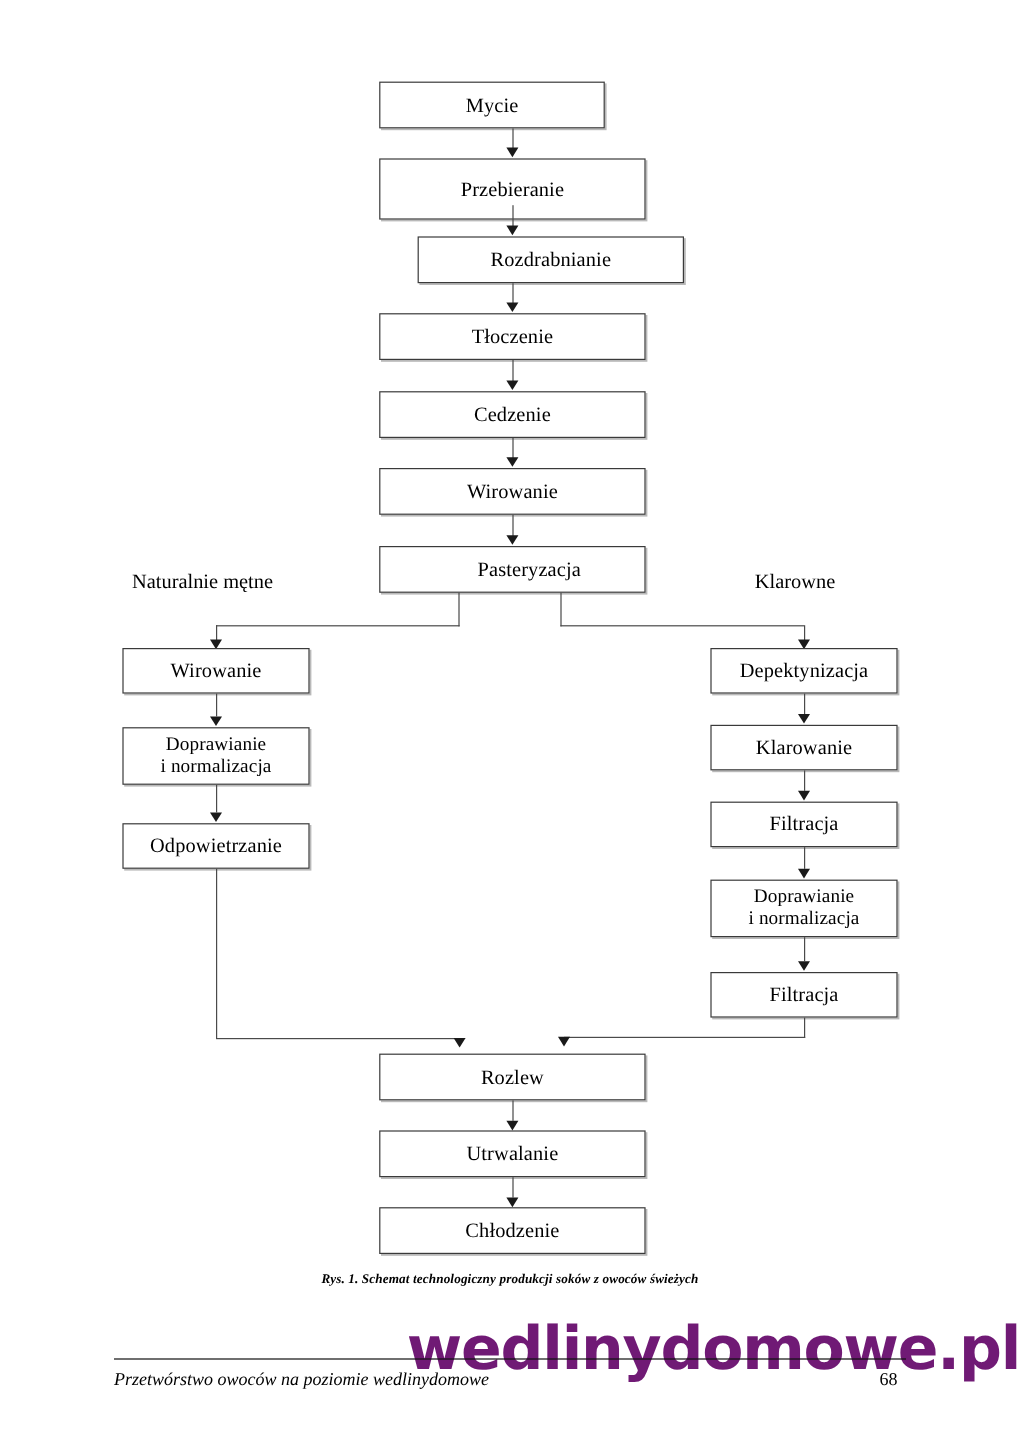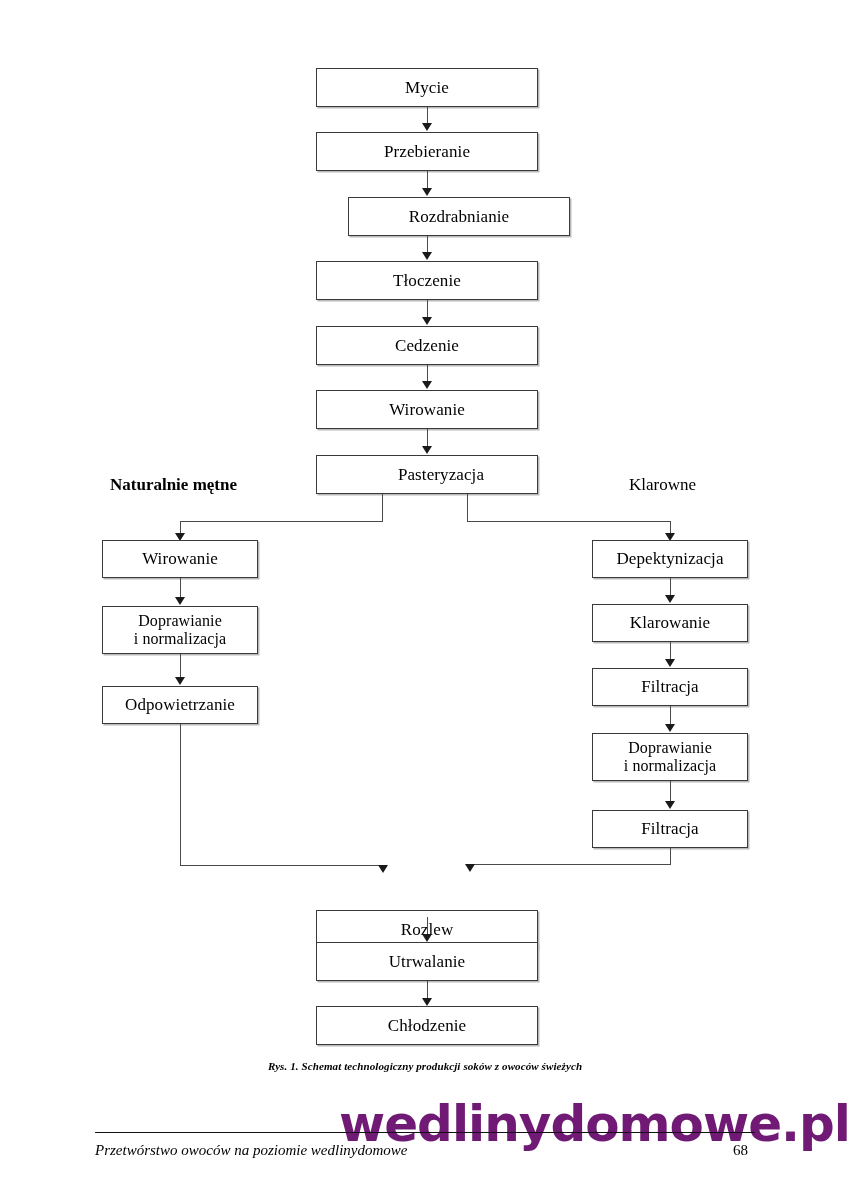--- a/index.html
+++ b/index.html
@@ -103,23 +103,23 @@
   .footer-page {
     position: absolute;
     font-size: 15px;
   }
 </style>
 </head>
 <body>
 
 <div id="page">
 
-  <div class="node" style="left:316px; top:68px; width:222px; height:39px;">Mycie</div>
-
-  <div class="node" style="left:316px; top:132px; width:222px; height:39px;">Przebieranie</div>
+  <div class="node" style="left:316px; top:68px; width:188px; height:39px;">Mycie</div>
+
+  <div class="node" style="left:316px; top:132px; width:222px; height:51px;">Przebieranie</div>
 
   <div class="node" style="left:316px; top:197px; width:222px; height:39px;margin-left:32px;">Rozdrabnianie</div>
 
   <div class="node" style="left:316px; top:261px; width:222px; height:39px;">Tłoczenie</div>
 
   <div class="node" style="left:316px; top:326px; width:222px; height:39px;">Cedzenie</div>
 
   <div class="node" style="left:316px; top:390px; width:222px; height:39px;">Wirowanie</div>
 
   <div class="node" style="left:316px; top:455px; width:222px; height:39px;padding-left:28px;">Pasteryzacja</div>
@@ -145,21 +145,21 @@
   <div class="vline" style="left:382px; top:494px; height:28px;"></div>
   <div class="hline" style="left:180px; top:521px; width:203px;"></div>
   <div class="vline" style="left:180px; top:521px; height:14px;"></div>
   <div class="arrowhead" style="left:175px; top:533px;"></div>
 
   <div class="vline" style="left:467px; top:494px; height:28px;"></div>
   <div class="hline" style="left:467px; top:521px; width:203px;"></div>
   <div class="vline" style="left:670px; top:521px; height:14px;"></div>
   <div class="arrowhead" style="left:665px; top:533px;"></div>
 
-  <div class="branch-label" style="left:110px; top:475px;font-weight:bold;">Naturalnie mętne</div>
+  <div class="branch-label" style="left:110px; top:475px;">Naturalnie mętne</div>
 
   <div class="branch-label" style="left:629px; top:475px;text-align:center;">Klarowne</div>
 
   <div class="node" style="left:102px; top:540px; width:156px; height:38px;">Wirowanie</div>
 
   <div class="node two-line" style="left:102px; top:606px; width:156px; height:48px;">Doprawianie
 i normalizacja</div>
 
   <div class="node" style="left:102px; top:686px; width:156px; height:38px;">Odpowietrzanie</div>
 
@@ -193,21 +193,21 @@
   <div class="arrowhead" style="left:665px; top:801px;"></div>
 
   <div class="vline" style="left:180px; top:724px; height:141px;"></div>
   <div class="hline" style="left:180px; top:865px; width:204px;"></div>
   <div class="arrowhead" style="left:378px; top:865px;"></div>
 
   <div class="vline" style="left:670px; top:848px; height:17px;"></div>
   <div class="hline" style="left:470px; top:864px; width:201px;"></div>
   <div class="arrowhead" style="left:465px; top:864px;"></div>
 
-  <div class="node" style="left:316px; top:878px; width:222px; height:39px;margin-top:32px;">Rozlew</div>
+  <div class="node" style="left:316px; top:878px; width:222px; height:39px;">Rozlew</div>
 
   <div class="node" style="left:316px; top:942px; width:222px; height:39px;">Utrwalanie</div>
 
   <div class="node" style="left:316px; top:1006px; width:222px; height:39px;">Chłodzenie</div>
 
   <div class="vline" style="left:427px; top:917px; height:17px;"></div>
   <div class="arrowhead" style="left:422px; top:934px;"></div>
 
   <div class="vline" style="left:427px; top:981px; height:17px;"></div>
   <div class="arrowhead" style="left:422px; top:998px;"></div>

